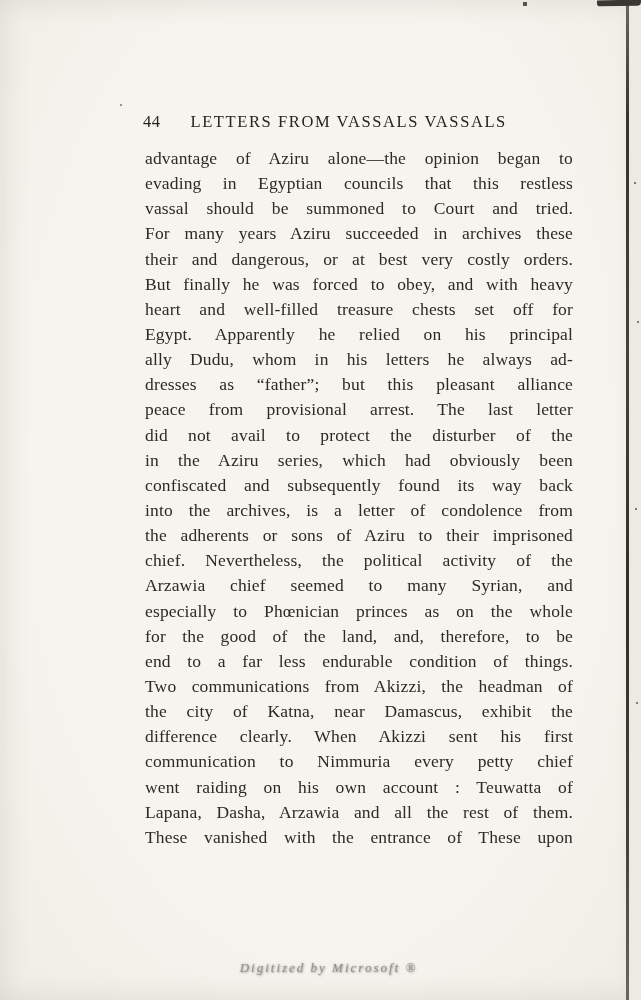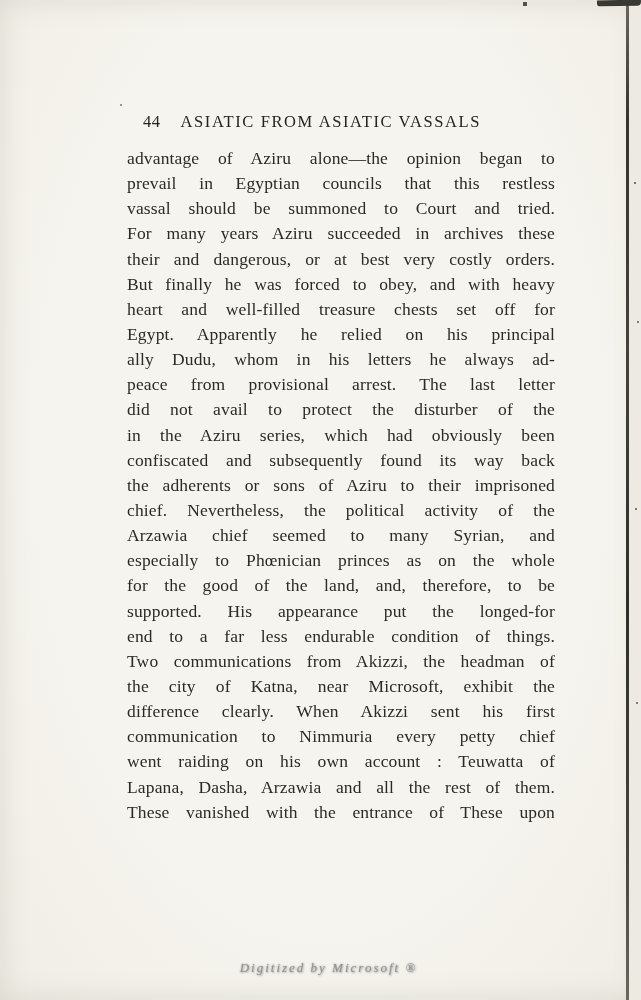--- a/index.html
+++ b/index.html
@@ -34,27 +34,27 @@
     left: 143px;
     top: 112px;
     width: 428px;
     color: #25241f;
     font-size: 16.5px;
     letter-spacing: 1.6px;
     white-space: nowrap;
   }
   .pagenum {
     display: inline-block;
-    margin-right: 20px;
+    margin-right: 30px;
     letter-spacing: 0.5px;
   }
 
   .body-text {
     position: absolute;
-    left: 127px;
+    left: 145px;
     top: 146px;
     width: 428px;
     color: #2b2a25;
     font-size: 17.5px;
   }
   .body-line {
     height: 25.15px;
     line-height: 25.15px;
     text-align: justify;
     text-align-last: justify;
@@ -115,46 +115,47 @@
       636px 702px 0 0 #84816f,
       120px 104px 0 0 #9a968a;
   }
 </style>
 </head>
 <body>
 
 <div class="scan-page">
 
   <div class="header">
-    <span class="pagenum">44</span><span class="title">ASIATIC FROM ASIATIC VASSALS</span>
+    <span class="pagenum">44</span><span class="title">LETTERS FROM VASSALS VASSALS</span>
   </div>
 
   <div class="body-text">
       <div class="body-line">advantage of Aziru alone—the opinion began to</div>
-      <div class="body-line">prevail in Egyptian councils that this restless</div>
+      <div class="body-line">evading in Egyptian councils that this restless</div>
       <div class="body-line">vassal should be summoned to Court and tried.</div>
       <div class="body-line">For many years Aziru succeeded in archives these</div>
       <div class="body-line">their and dangerous, or at best very costly orders.</div>
       <div class="body-line">But finally he was forced to obey, and with heavy</div>
       <div class="body-line">heart and well-filled treasure chests set off for</div>
       <div class="body-line">Egypt. Apparently he relied on his principal</div>
       <div class="body-line">ally Dudu, whom in his letters he always ad-</div>
+      <div class="body-line">dresses as “father”; but this pleasant alliance</div>
       <div class="body-line">peace from provisional arrest. The last letter</div>
       <div class="body-line">did not avail to protect the disturber of the</div>
       <div class="body-line">in the Aziru series, which had obviously been</div>
       <div class="body-line">confiscated and subsequently found its way back</div>
+      <div class="body-line">into the archives, is a letter of condolence from</div>
       <div class="body-line">the adherents or sons of Aziru to their imprisoned</div>
       <div class="body-line">chief. Nevertheless, the political activity of the</div>
       <div class="body-line">Arzawia chief seemed to many Syrian, and</div>
       <div class="body-line">especially to Phœnician princes as on the whole</div>
       <div class="body-line">for the good of the land, and, therefore, to be</div>
-      <div class="body-line">supported. His appearance put the longed-for</div>
       <div class="body-line">end to a far less endurable condition of things.</div>
       <div class="body-line">Two communications from Akizzi, the headman of</div>
-      <div class="body-line">the city of Katna, near Microsoft, exhibit the</div>
+      <div class="body-line">the city of Katna, near Damascus, exhibit the</div>
       <div class="body-line">difference clearly. When Akizzi sent his first</div>
       <div class="body-line">communication to Nimmuria every petty chief</div>
       <div class="body-line">went raiding on his own account : Teuwatta of</div>
       <div class="body-line">Lapana, Dasha, Arzawia and all the rest of them.</div>
       <div class="body-line">These vanished with the entrance of These upon</div>
     </div>
 
   <div class="watermark">Digitized by Microsoft ®</div>
 
   <div class="edge-outer"></div>

